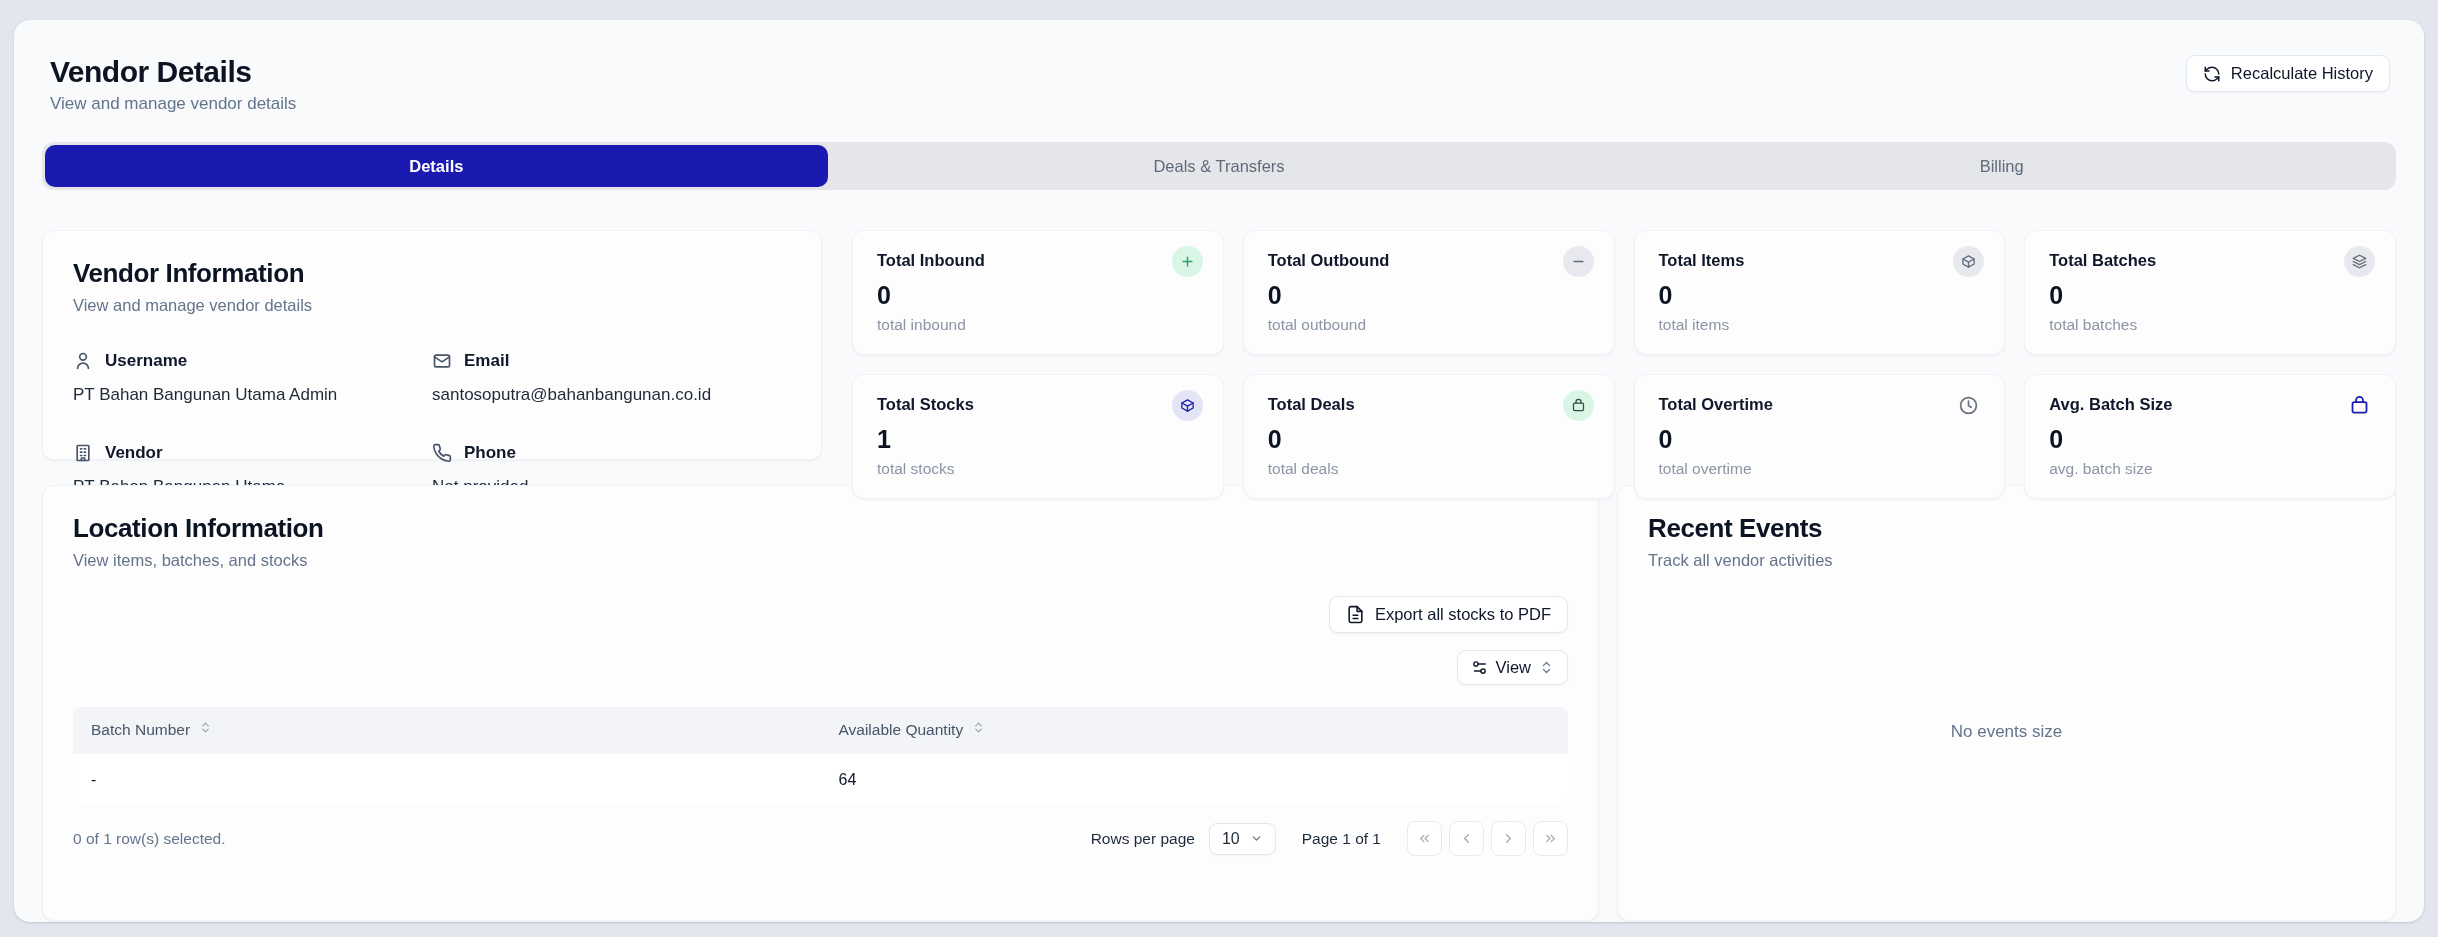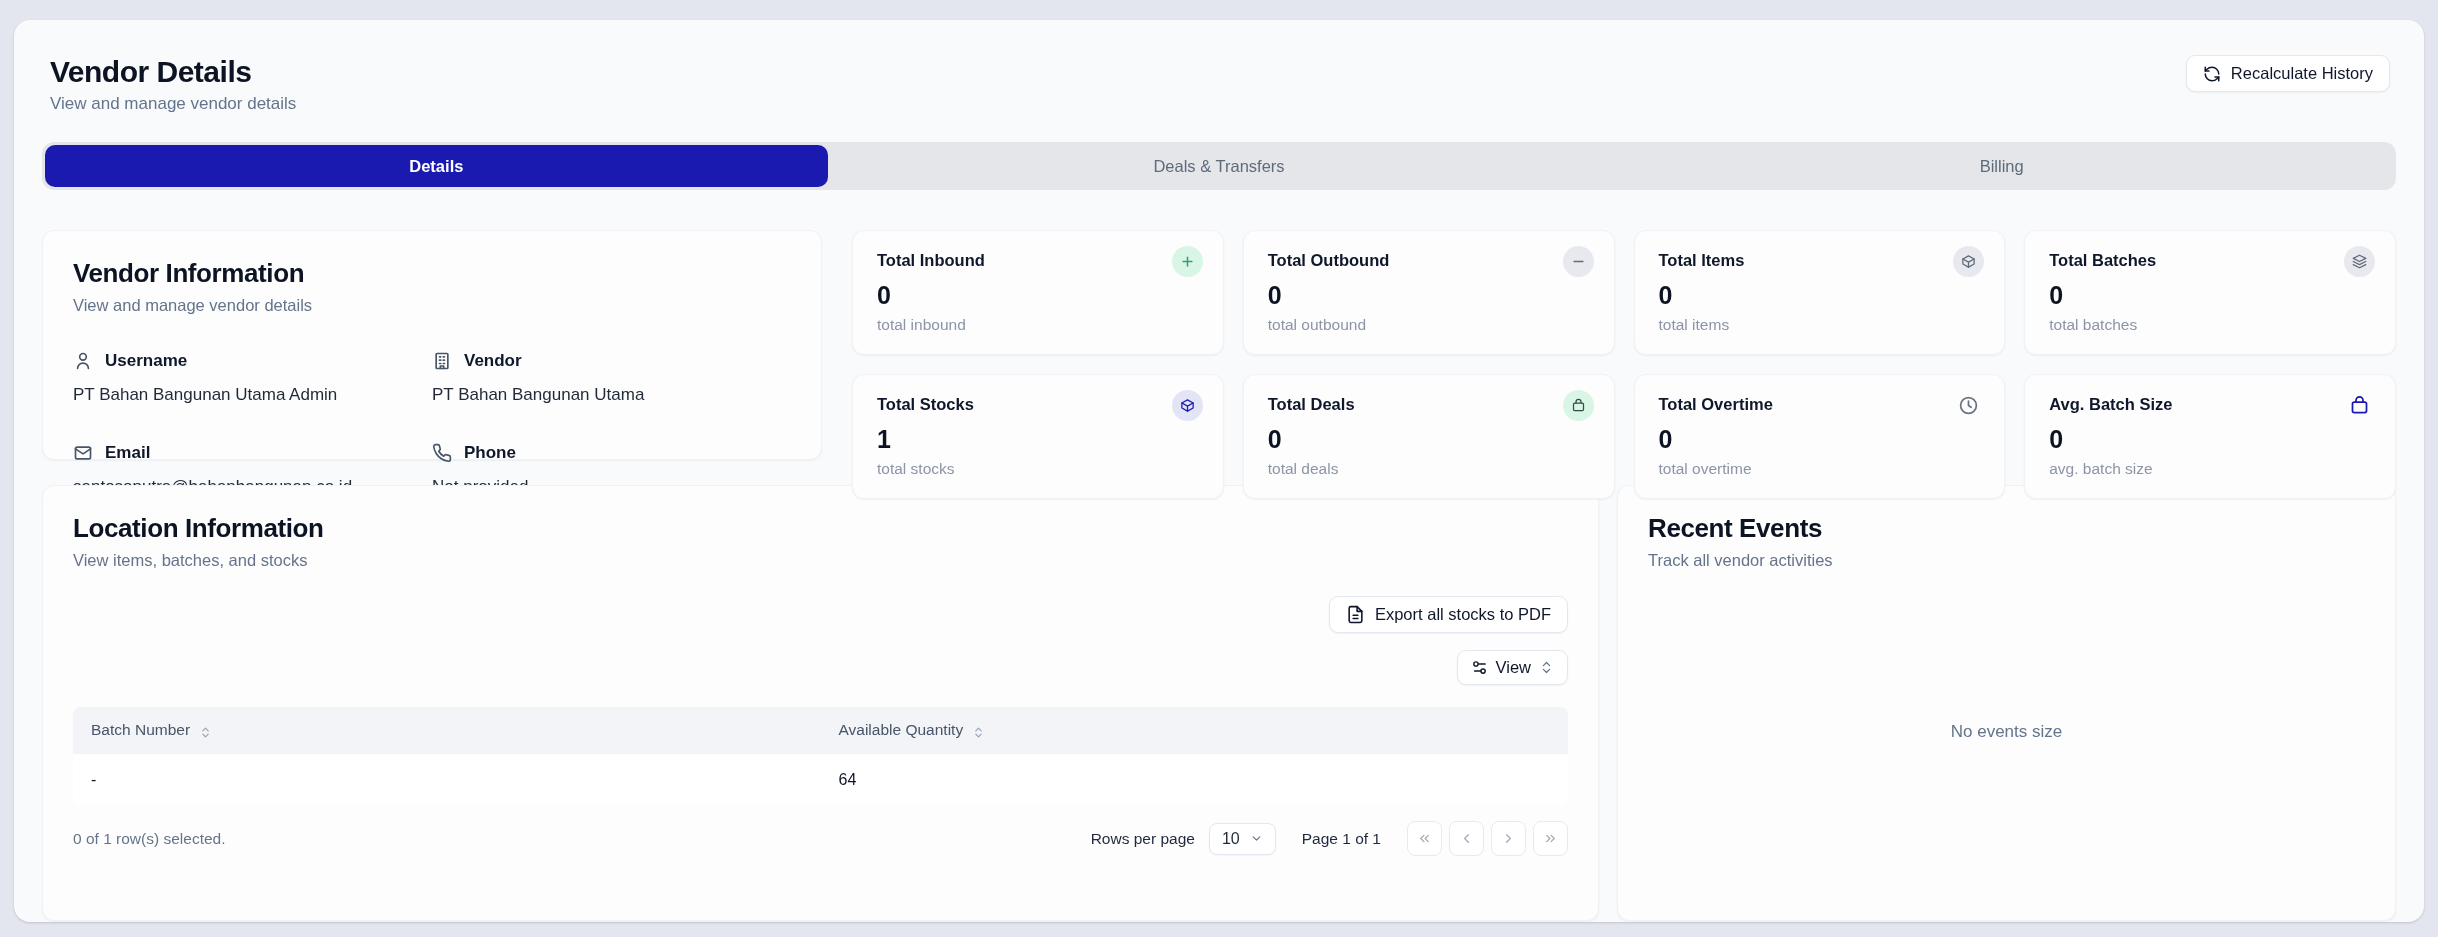--- a/index.html
+++ b/index.html
@@ -72,21 +72,21 @@
   .seg-tab.active {
     background:#1a1ab0; color:#fff; font-weight:600;
     box-shadow:0 0 0 2px #ffffff, 0 0 0 4px #0f172a;
   }
   .toolbar-export { display:flex; justify-content:flex-end; margin-top:26px; }
   .toolbar-view { display:flex; justify-content:flex-end; margin-top:17px; }
   .view-btn { padding:7px 13px; gap:8px; }
   
   .table { margin-top:22px; border-radius:8px; overflow:hidden; }
   .thead { display:flex; background:#f2f4f8; height:46px; align-items:center; }
-  .th { display:flex; align-items:flex-end; gap:9px; font-size:15.5px; font-weight:500; color:#475569; padding:0 18px; width:50%; cursor:pointer; }
+  .th { display:flex; align-items:flex-start; gap:9px; font-size:15.5px; font-weight:500; color:#475569; padding:0 18px; width:50%; cursor:pointer; }
   .trow { display:flex; background:#fff; height:52px; align-items:center; border-top:1px solid #f2f4f8; }
   .td { font-size:16px; color:#0f172a; padding:0 18px; width:50%; }
   
   .tfooter { margin-top:16px; display:flex; justify-content:space-between; align-items:center; }
   .selected-text { font-size:15.5px; color:#64748b; }
   .pager { display:flex; align-items:center; gap:26px; }
   .rpp { display:flex; align-items:center; gap:14px; }
   .rpp-label { font-size:15.5px; font-weight:500; color:#1e293b; }
   .select {
     display:flex; align-items:center; gap:10px; border:1px solid #e2e8f0; background:#fff;
@@ -153,39 +153,39 @@
                 </svg>
             </span>
             <span>Username</span>
           </div>
           <div class="field-value">PT Bahan Bangunan Utama Admin</div>
         </div>
         <div>
           <div class="field-label">
             <span class="icon">
               <svg width="20" height="20" viewBox="0 0 24 24" fill="none" stroke="#475569" stroke-width="2" stroke-linecap="round" stroke-linejoin="round">
+                  <rect x="3" y="5" width="18" height="14" rx="2"></rect>
+                  <path d="m3 7 9 6 9-6"></path>
+                </svg>
+            </span>
+            <span>Email</span>
+          </div>
+          <div class="field-value">santosoputra@bahanbangunan.co.id</div>
+        </div>
+        <div>
+          <div class="field-label">
+            <span class="icon">
+              <svg width="20" height="20" viewBox="0 0 24 24" fill="none" stroke="#475569" stroke-width="2" stroke-linecap="round" stroke-linejoin="round">
                   <rect x="5" y="3" width="14" height="18" rx="1"></rect>
                   <path d="M9 7h1.5M13.5 7H15M9 11h1.5M13.5 11H15M9 15h1.5M13.5 15H15M10 21v-3h4v3"></path>
                 </svg>
             </span>
             <span>Vendor</span>
           </div>
           <div class="field-value">PT Bahan Bangunan Utama</div>
-        </div>
-        <div>
-          <div class="field-label">
-            <span class="icon">
-              <svg width="20" height="20" viewBox="0 0 24 24" fill="none" stroke="#475569" stroke-width="2" stroke-linecap="round" stroke-linejoin="round">
-                  <rect x="3" y="5" width="18" height="14" rx="2"></rect>
-                  <path d="m3 7 9 6 9-6"></path>
-                </svg>
-            </span>
-            <span>Email</span>
-          </div>
-          <div class="field-value">santosoputra@bahanbangunan.co.id</div>
         </div>
         <div>
           <div class="field-label">
             <span class="icon">
               <svg width="20" height="20" viewBox="0 0 24 24" fill="none" stroke="#475569" stroke-width="2" stroke-linecap="round" stroke-linejoin="round">
                   <path d="M22 16.92v3a2 2 0 0 1-2.18 2 19.79 19.79 0 0 1-8.63-3.07 19.5 19.5 0 0 1-6-6A19.79 19.79 0 0 1 2.08 4.18 2 2 0 0 1 4.06 2h3a2 2 0 0 1 2 1.72c.13.96.36 1.9.7 2.81a2 2 0 0 1-.45 2.11L8.09 9.91a16 16 0 0 0 6 6l1.27-1.27a2 2 0 0 1 2.11-.45c.91.34 1.85.57 2.81.7A2 2 0 0 1 22 16.92z"></path>
                 </svg>
             </span>
             <span>Phone</span>
           </div>

